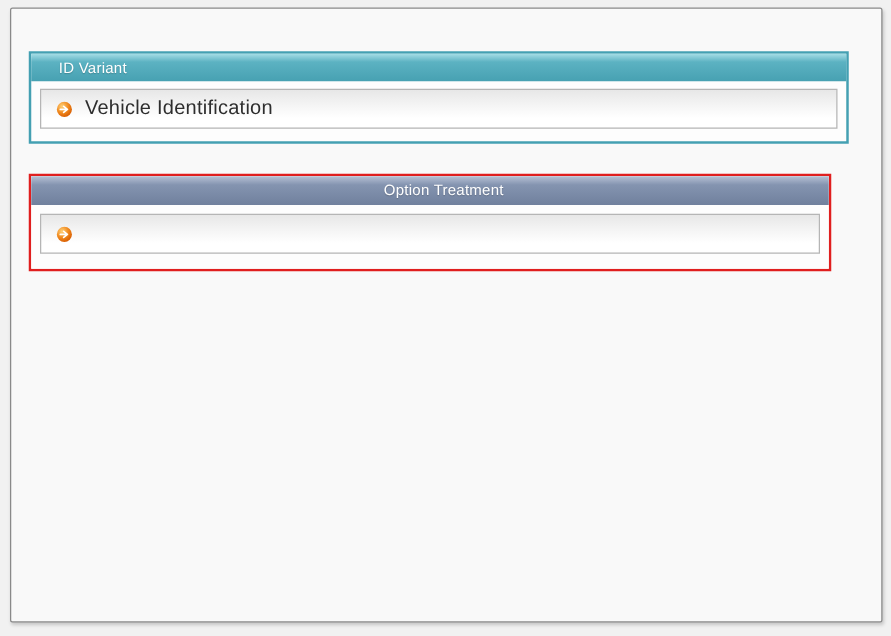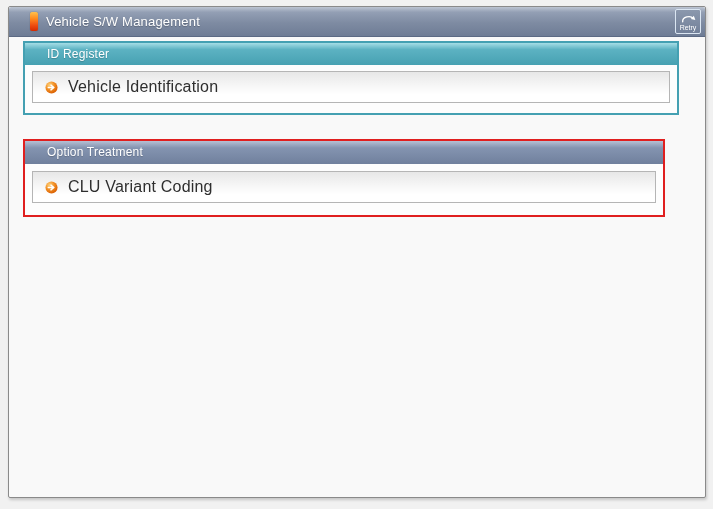--- a/index.html
+++ b/index.html
@@ -52,20 +52,21 @@
   }
   .section.id-register{
     top:34px;height:74px;
     border:2px solid #44a0b2;
   }
   .highlight-wrap{
     position:absolute;left:14px;top:132px;width:642px;height:78px;
     border:2px solid #e01f1f;
     box-sizing:border-box;
     background:#fdfdfd;
+    text-align:center;
   }
   .section.option-treatment{
     position:relative;left:0;top:0;width:100%;height:100%;
     border:none;
   }
   .section-header{
     height:22px;line-height:22px;
     color:#ffffff;font-size:12px;
     padding-left:22px;
     letter-spacing:0.2px;
@@ -93,34 +94,23 @@
   .menu-item-label{
     margin-left:10px;font-size:16px;color:#2e2e2e;
     letter-spacing:0.2px;
   }
 </style>
 </head>
 <body>
 
 <div class="window">
 
-  <div class="titlebar">
-    <div class="title-icon"></div>
-    <div class="title-text">Vehicle S/W Management</div>
-    <button class="retry-btn">
-      <svg width="17" height="10" viewBox="0 0 20 12">
-        <path d="M3 10.5 C 2.5 4.5 12.5 2.5 15.5 6.5" fill="none" stroke="#ffffff" stroke-width="1.6" stroke-linecap="round"></path>
-        <path d="M12.8 7.2 L 18.2 8.4 L 16.4 3.4 Z" fill="#ffffff"></path>
-      </svg>
-      <span class="retry-label">Retry</span>
-    </button>
-  </div>
 
   <div class="section id-register">
-    <div class="section-header teal">ID Register</div>
+    <div class="section-header teal">ID Variant</div>
     <div class="section-body">
       <div class="menu-item">
         <svg class="go-icon" viewBox="0 0 14 14">
           <defs>
             <radialGradient id="g1" cx="35%" cy="30%" r="75%">
               <stop offset="0%" stop-color="#ffd27a"></stop>
               <stop offset="55%" stop-color="#f08a20"></stop>
               <stop offset="100%" stop-color="#d85c00"></stop>
             </radialGradient>
           </defs>
@@ -141,19 +131,18 @@
             <defs>
               <radialGradient id="g2" cx="35%" cy="30%" r="75%">
                 <stop offset="0%" stop-color="#ffd27a"></stop>
                 <stop offset="55%" stop-color="#f08a20"></stop>
                 <stop offset="100%" stop-color="#d85c00"></stop>
               </radialGradient>
             </defs>
             <circle cx="7" cy="7" r="6.5" fill="url(#g2)"></circle>
             <path d="M3.5 7 H 8.2 M6.4 4.4 L 9.6 7 L 6.4 9.6" fill="none" stroke="#ffffff" stroke-width="1.5" stroke-linecap="round" stroke-linejoin="round"></path>
           </svg>
-          <span class="menu-item-label">CLU Variant Coding</span>
         </div>
       </div>
     </div>
   </div>
 
 </div>
 
 </body></html>

